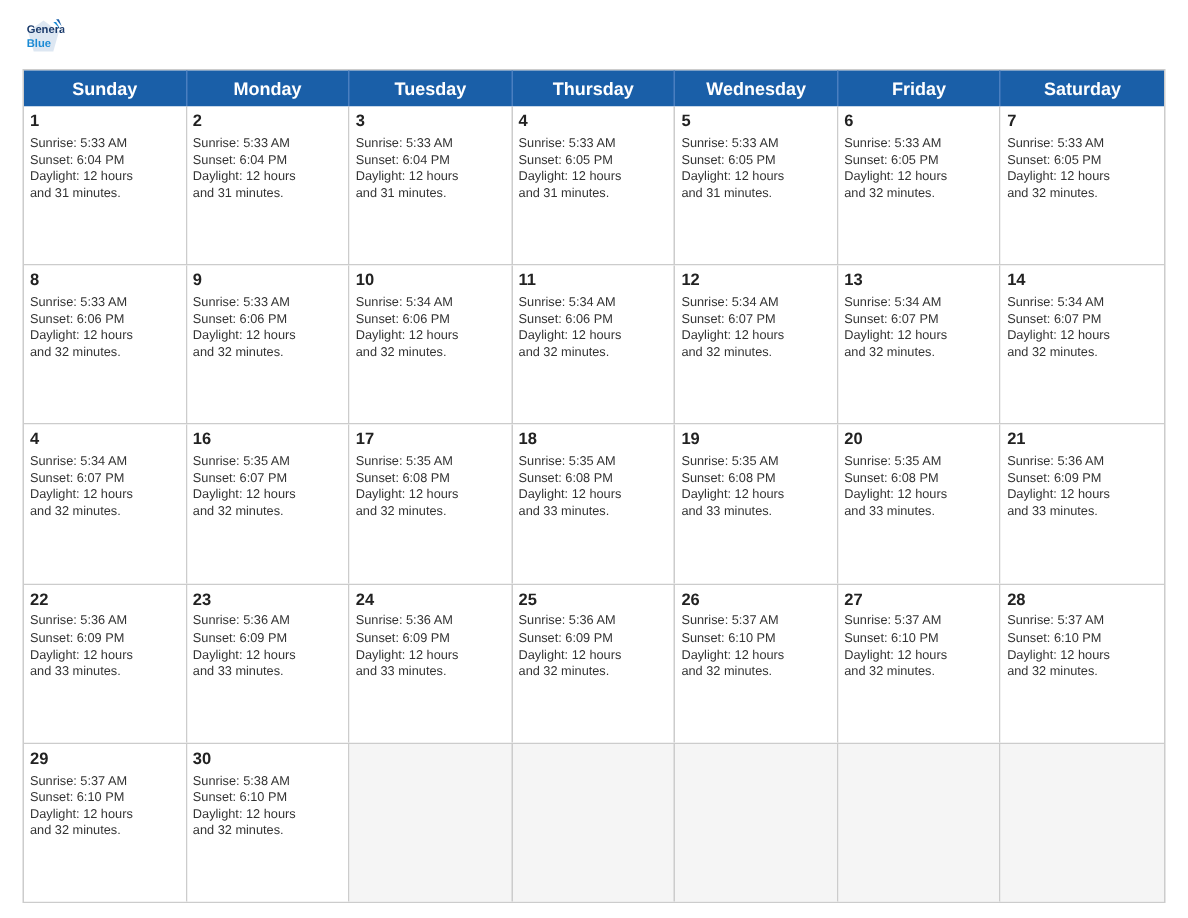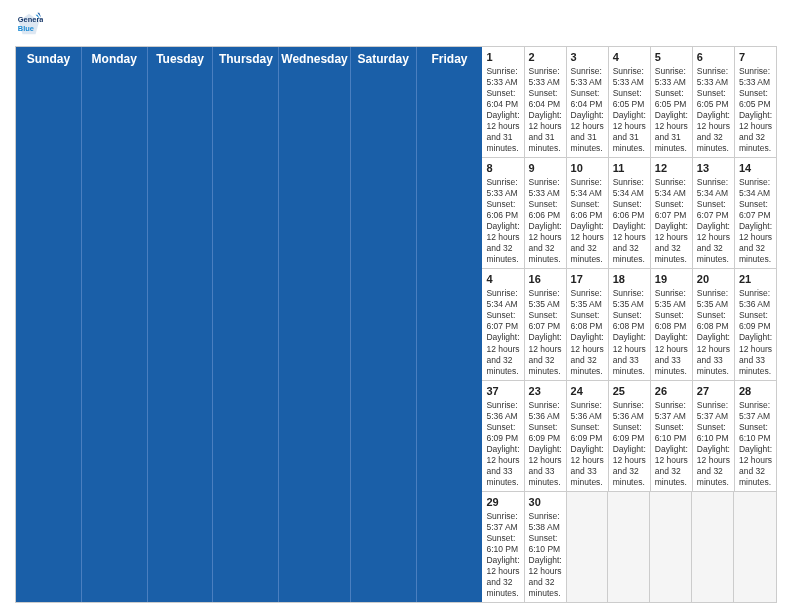--- a/index.html
+++ b/index.html
@@ -47,21 +47,21 @@
       color: #1a3a6b;
       line-height: 1.1;
     }
     .location-title {
       font-size: 14px;
       color: #333;
     }
     .calendar {
       flex: 1;
       display: flex;
-      flex-direction: row;
+      flex-direction: column;
       border: 1px solid #ccc;
     }
     .cal-header {
       display: grid;
       grid-template-columns: repeat(7, 1fr);
       background: #1a5fa8;
     }
     .cal-header-cell {
       color: #fff;
       font-weight: bold;
@@ -132,22 +132,22 @@
     </div>
   </div>
 
   <div class="calendar">
     <div class="cal-header">
     <div class="cal-header-cell">Sunday</div>
         <div class="cal-header-cell">Monday</div>
         <div class="cal-header-cell">Tuesday</div>
         <div class="cal-header-cell">Thursday</div>
         <div class="cal-header-cell">Wednesday</div>
+        <div class="cal-header-cell">Friday</div>
         <div class="cal-header-cell">Saturday</div>
-        <div class="cal-header-cell">Friday</div>
       </div>
     <div class="cal-body">
     <div class="cal-row">
           <div class="cal-cell">
             <span class="day-num">1</span>
             <div class="cell-text" style="white-space: pre-line;">Sunrise: 5:33 AM
 Sunset: 6:04 PM
 Daylight: 12 hours
 and 31 minutes.</div>
           </div>
@@ -291,21 +291,21 @@
           <div class="cal-cell">
             <span class="day-num">21</span>
             <div class="cell-text" style="white-space: pre-line;">Sunrise: 5:36 AM
 Sunset: 6:09 PM
 Daylight: 12 hours
 and 33 minutes.</div>
           </div>
         </div>
         <div class="cal-row">
           <div class="cal-cell">
-            <span class="day-num">37</span>
+            <span class="day-num">22</span>
             <div class="cell-text" style="white-space: pre-line;">Sunrise: 5:36 AM
 Sunset: 6:09 PM
 Daylight: 12 hours
 and 33 minutes.</div>
           </div>
           <div class="cal-cell">
             <span class="day-num">23</span>
             <div class="cell-text" style="white-space: pre-line;">Sunrise: 5:36 AM
 Sunset: 6:09 PM
 Daylight: 12 hours

